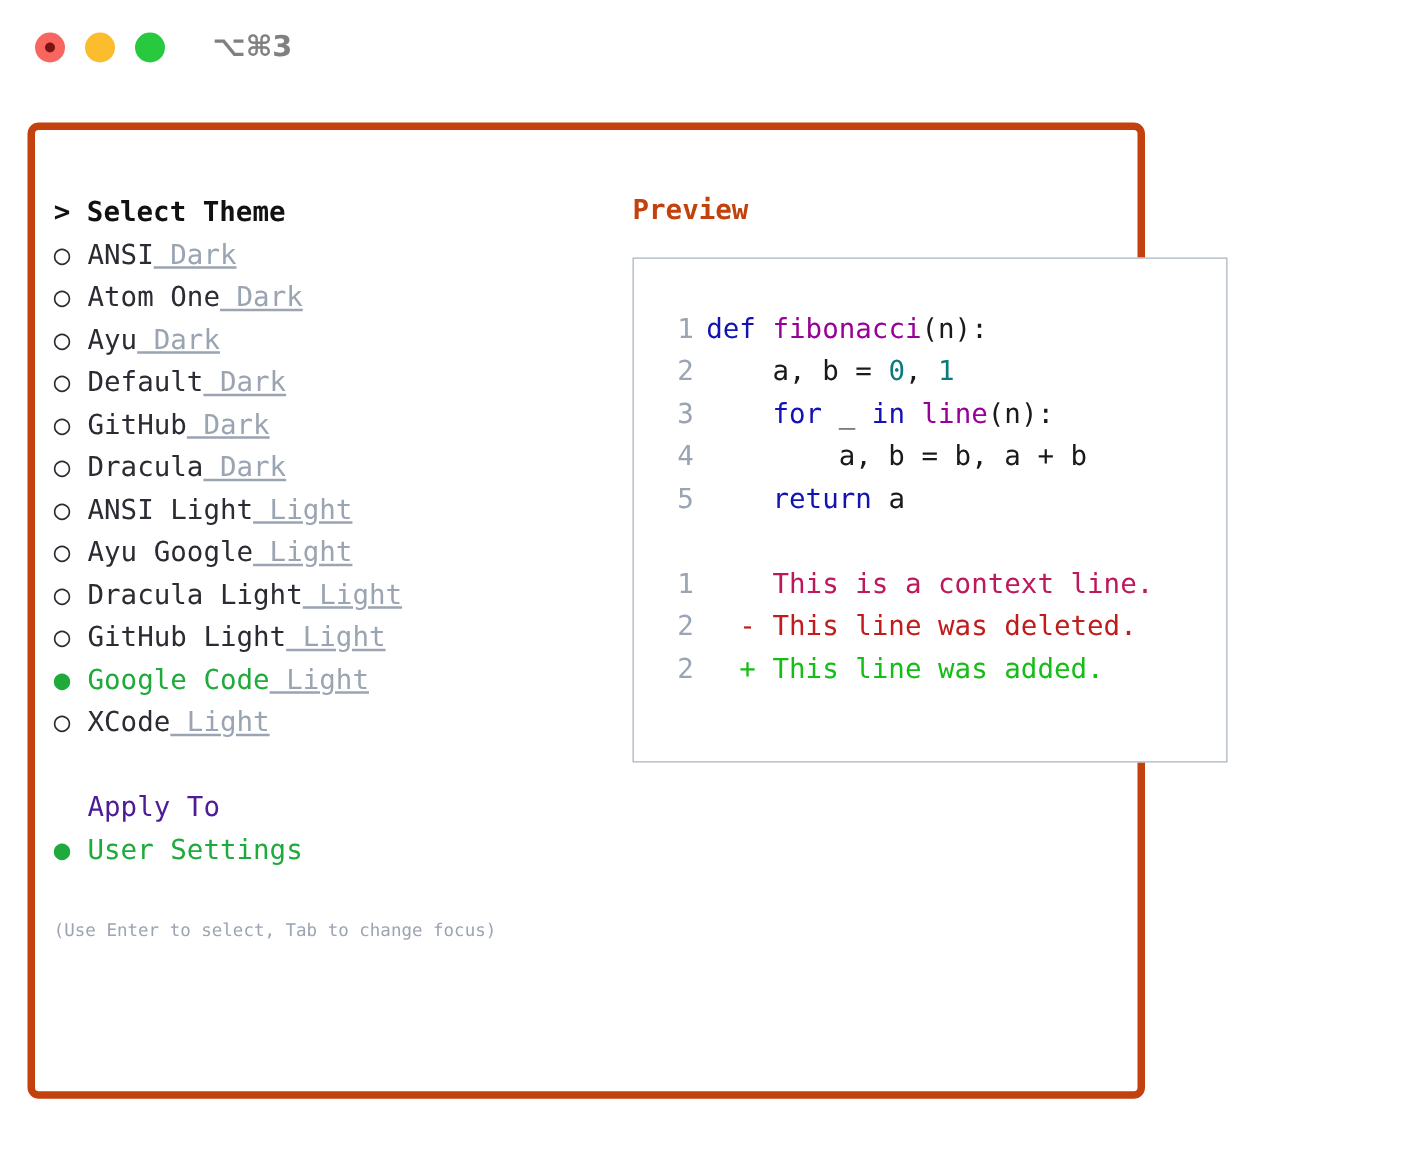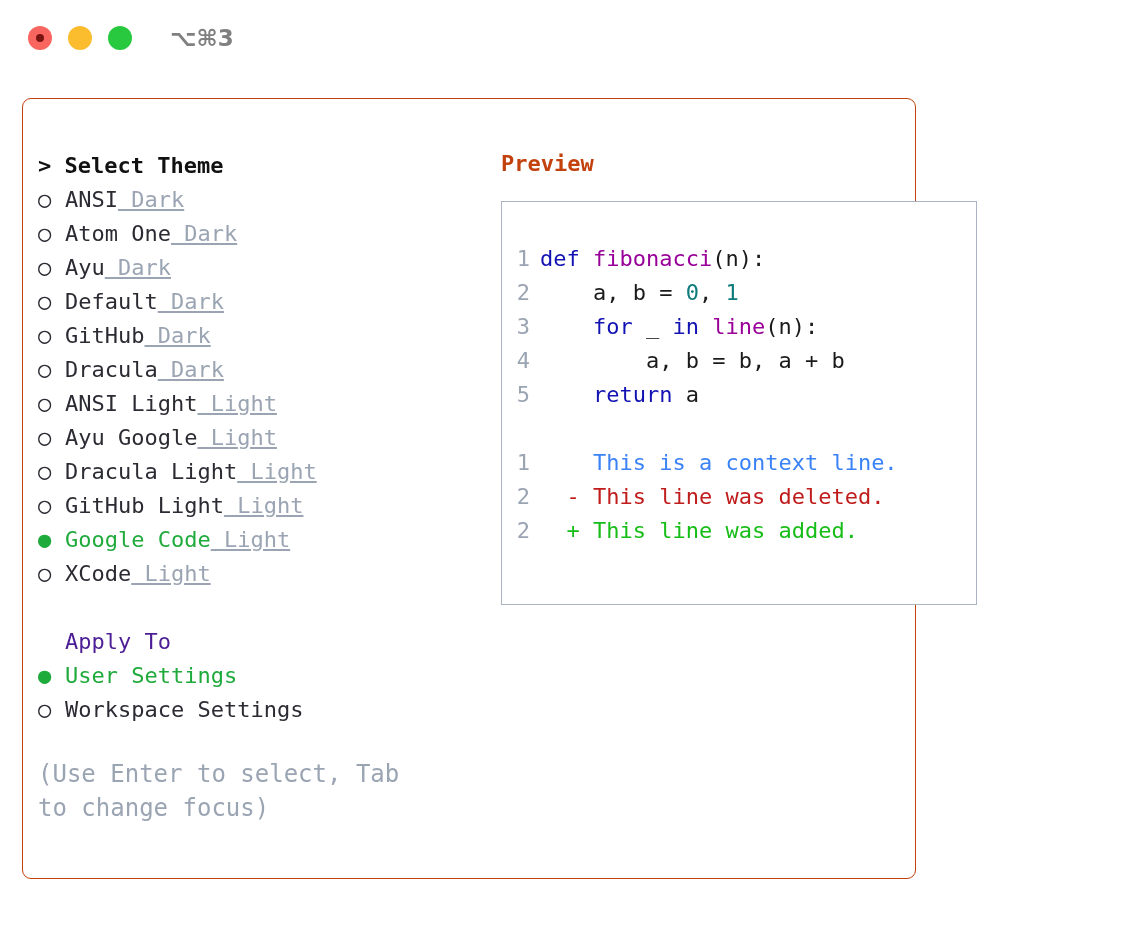--- a/index.html
+++ b/index.html
@@ -63,21 +63,21 @@
     font-family: "DejaVu Sans", "Liberation Sans", sans-serif;
   }
 
   
   .panel {
     position: absolute;
     left: 22px;
     top: 98px;
     width: 894px;
     height: 781px;
-    border: 1px solid #c2410c;
+    border: 6px solid #c2410c;
     border-radius: 9px;
     background: #ffffff;
     box-sizing: border-box;
   }
 
   
   .left-col {
     position: absolute;
     left: 15px;
     top: 50px;
@@ -113,21 +113,21 @@
     font-size: 22px;
     color: #4c1d95;
     padding-left: 27px;
     white-space: pre;
   }
 
   .spacer-sm { height: 34px; }
   .spacer-xs { height: 30px; }
 
   .hint {
-    font-size: 24px;
+    font-size: 14px;
     line-height: 34px;
     color: #9aa4b2;
     width: 400px;
     white-space: pre-wrap;
   }
 
   
   .right-col {
     position: absolute;
     left: 478px;
@@ -142,21 +142,21 @@
     color: #c2410c;
   }
 
   .preview-box {
     margin-top: 22px;
     width: 476px;
     height: 404px;
     border: 1px solid #a9b3c1;
     box-sizing: border-box;
     background: #ffffff;
-    padding: 40px 0 0 0;
+    padding: 40px 0 0 20px;
   }
 
   .code-line {
     font-size: 22px;
     line-height: 34px;
     white-space: pre;
   }
   .ln {
     display: inline-block;
     width: 28px;
@@ -165,21 +165,21 @@
     margin-right: 10px;
   }
 
   .kw  { color: #1313b4; }
   .fn  { color: #990099; }
   .num { color: #0d7b7b; }
   .pl  { color: #1a1a1a; }
 
   .blank-line { height: 34px; }
 
-  .diff-ctx { color: #3b82f6; }
+  .diff-ctx { color: #be185d; }
   .diff-del { color: #c01c1c; }
   .diff-add { color: #17bd17; text-align: right; }
 </style>
 </head>
 <body>
 
 <div class="window">
 
   <div class="titlebar">
     <div class="dot dot-close"></div>
@@ -205,21 +205,20 @@
           <div class="row"><span class="marker">○</span><span class="label">GitHub Light</span><span class="suffix"> Light</span></div>
           <div class="row selected"><span class="marker sel">●</span><span class="label">Google Code</span><span class="suffix"> Light</span></div>
           <div class="row"><span class="marker">○</span><span class="label">XCode</span><span class="suffix"> Light</span></div>
         </div>
 
       <div class="spacer-sm"></div>
 
       <div class="section-title">Apply To</div>
       <div id="apply-list">
           <div class="row selected"><span class="marker sel">●</span><span class="label">User Settings</span></div>
-          <div class="row"><span class="marker">○</span><span class="label">Workspace Settings</span></div>
         </div>
 
       <div class="spacer-xs"></div>
       <div class="hint">(Use Enter to select, Tab to change focus)</div>
     </div>
 
     <div class="right-col">
       <div class="preview-title">Preview</div>
       <div class="preview-box">
         <div id="code-sample">

